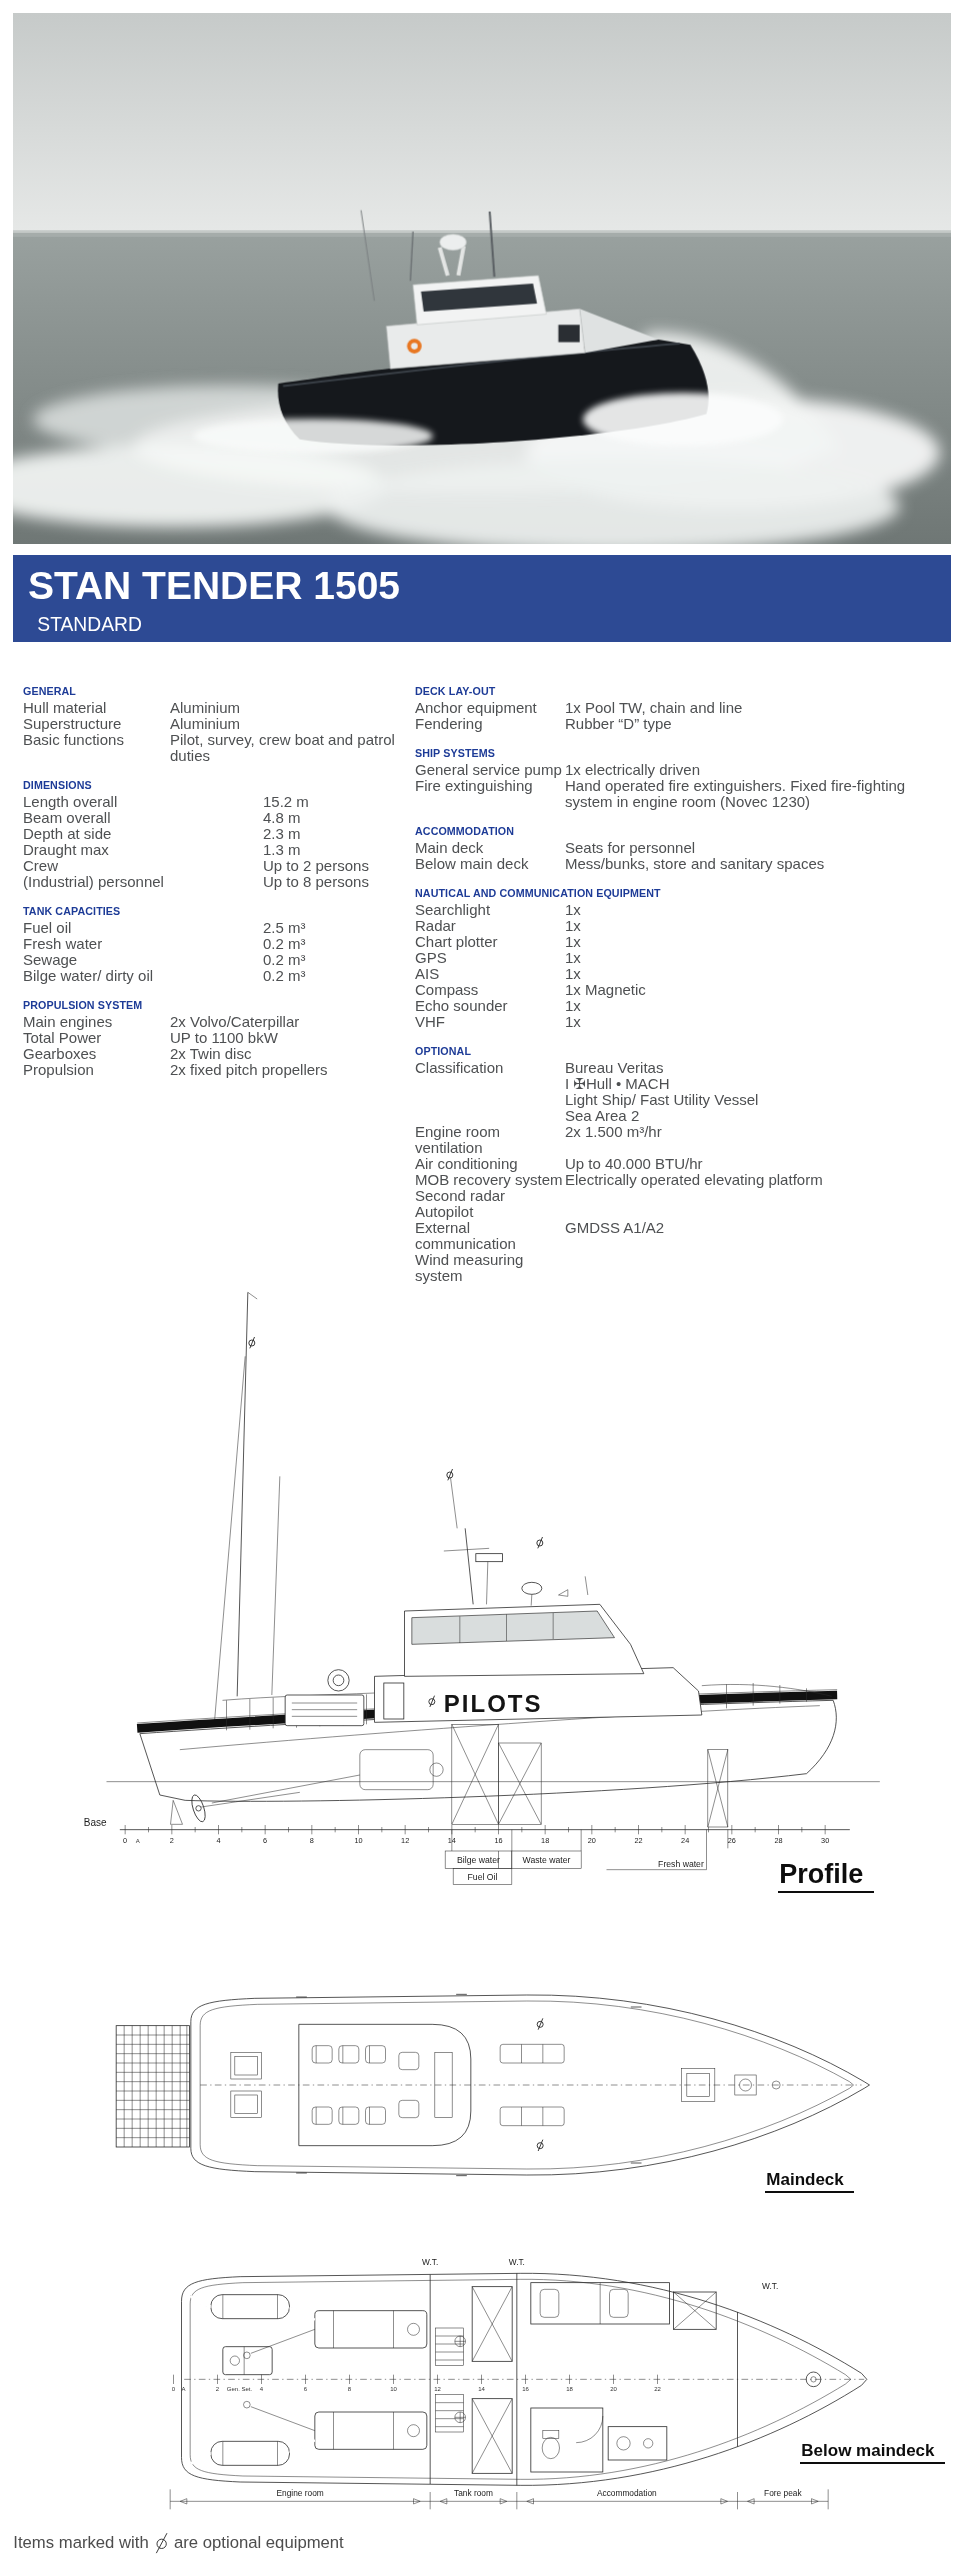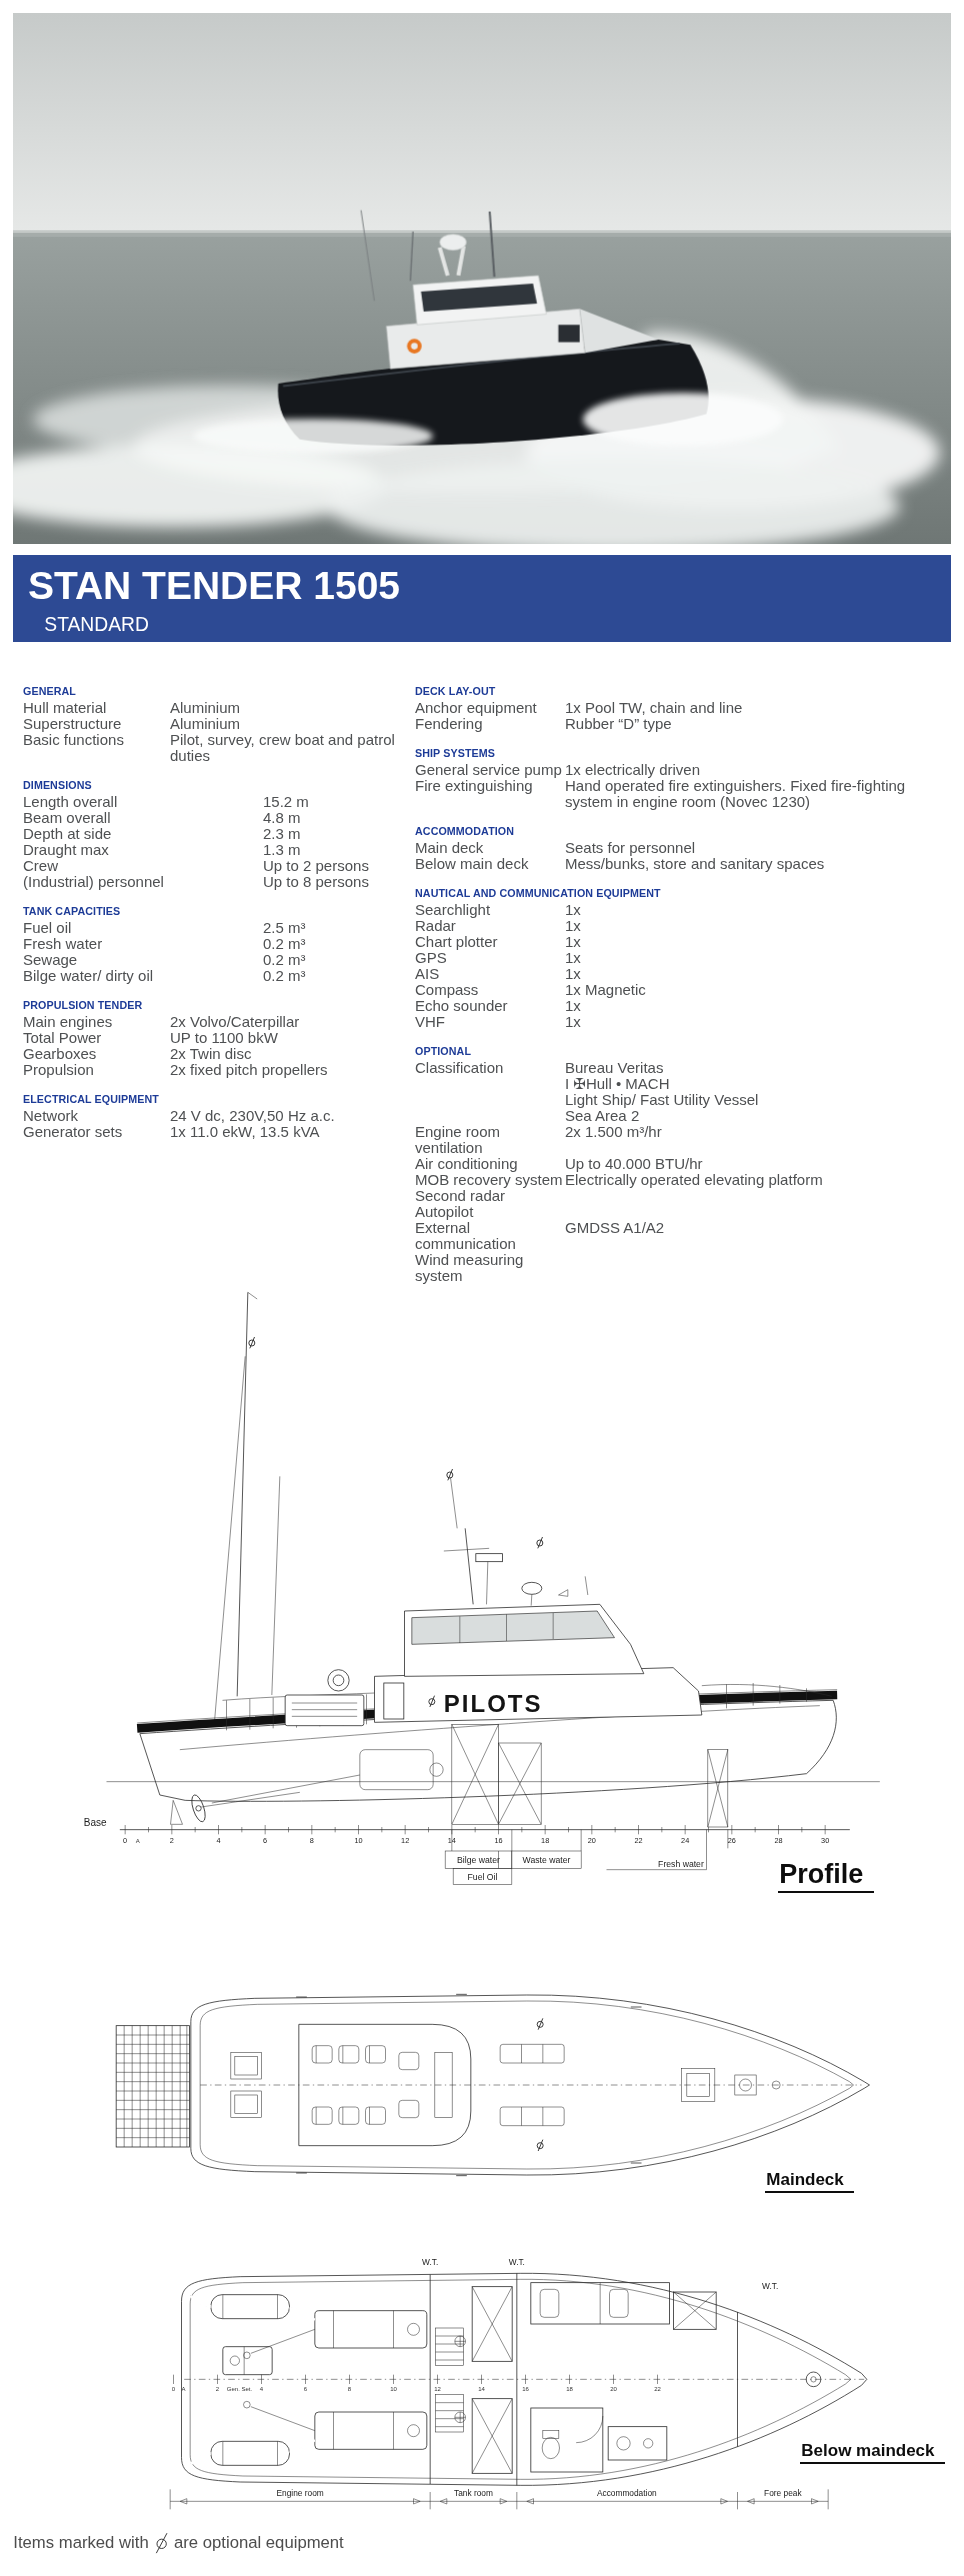--- a/index.html
+++ b/index.html
@@ -1,21 +1,21 @@
 <!DOCTYPE html>
 <html style="font-size:10.7px"><head>
 <meta charset="utf-8">
 <style>
   html,body{margin:0;padding:0;background:#ffffff;}
   .page{position:relative;width:965px;height:2576px;background:#fff;font-family:"Liberation Sans",sans-serif;overflow:hidden;}
   .photo{position:absolute;left:13.3px;top:13.3px;width:938px;height:531px;}
   .photo svg{display:block;width:100%;height:100%;}
   .banner{position:absolute;left:13.3px;top:555px;width:938px;height:87px;background:#2d4a94;}
   .banner .title{position:absolute;left:14.7px;top:9.3px;font-size:39px;color:#fff;letter-spacing:0px;font-weight:700;}
-  .banner .subtitle{position:absolute;left:31px;top:59px;font-size:19.3px;color:#fff;font-weight:400;}
+  .banner .subtitle{position:absolute;left:24px;top:59px;font-size:19.3px;color:#fff;font-weight:400;}
   .col{position:absolute;top:685px;}
   .col.left{left:23px;width:383px;}
   .col.right{left:415px;width:537px;}
   .sec{margin-bottom:14.7px;}
   .sec h3{margin:0 0 2px 0;font-size:10.7px;line-height:13.3px;color:#1d3b97;font-weight:bold;letter-spacing:0.1px;}
   .row{display:flex;font-size:15px;line-height:16px;color:#4e5052;}
   .lbl{flex:0 0 147px;}
   .colB .lbl{flex:0 0 240px;}
   .col.right .lbl{flex:0 0 150px;}
   .val{flex:1;white-space:pre-line;}
@@ -157,47 +157,36 @@
       <div class="row">
           <span class="lbl">Sewage</span>
           <span class="val">0.2 m³</span>
         </div>
       <div class="row">
           <span class="lbl">Bilge water/ dirty oil</span>
           <span class="val">0.2 m³</span>
         </div>
     </div>
     <div class="sec colA">
-      <h3>PROPULSION TENDER</h3>
+      <h3>PROPULSION SYSTEM</h3>
       <div class="row">
           <span class="lbl">Main engines</span>
           <span class="val">2x Volvo/Caterpillar</span>
         </div>
       <div class="row">
           <span class="lbl">Total Power</span>
           <span class="val">UP to 1100 bkW</span>
         </div>
       <div class="row">
           <span class="lbl">Gearboxes</span>
           <span class="val">2x Twin disc</span>
         </div>
       <div class="row">
           <span class="lbl">Propulsion</span>
           <span class="val">2x fixed pitch propellers</span>
-        </div>
-    </div>
-    <div class="sec colA">
-      <h3>ELECTRICAL EQUIPMENT</h3>
-      <div class="row">
-          <span class="lbl">Network</span>
-          <span class="val">24 V dc, 230V,50 Hz a.c.</span>
-        </div>
-      <div class="row">
-          <span class="lbl">Generator sets</span>
-          <span class="val">1x 11.0 ekW, 13.5 kVA</span>
         </div>
     </div>
   </div>
 
   <div class="col right">
     <div class="sec">
       <h3>DECK LAY-OUT</h3>
       <div class="row">
           <span class="lbl">Anchor equipment</span>
           <span class="val">1x Pool TW, chain and line</span>

